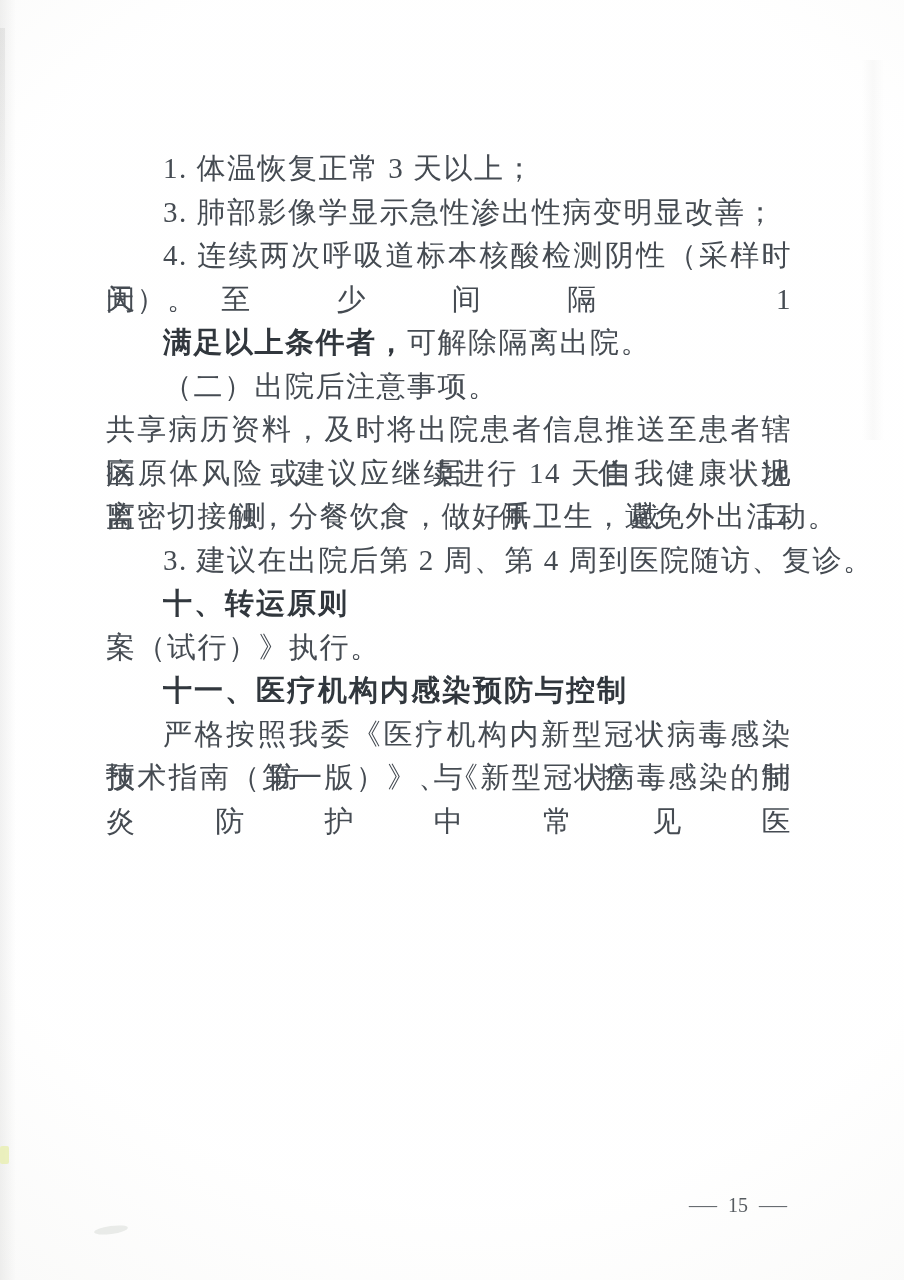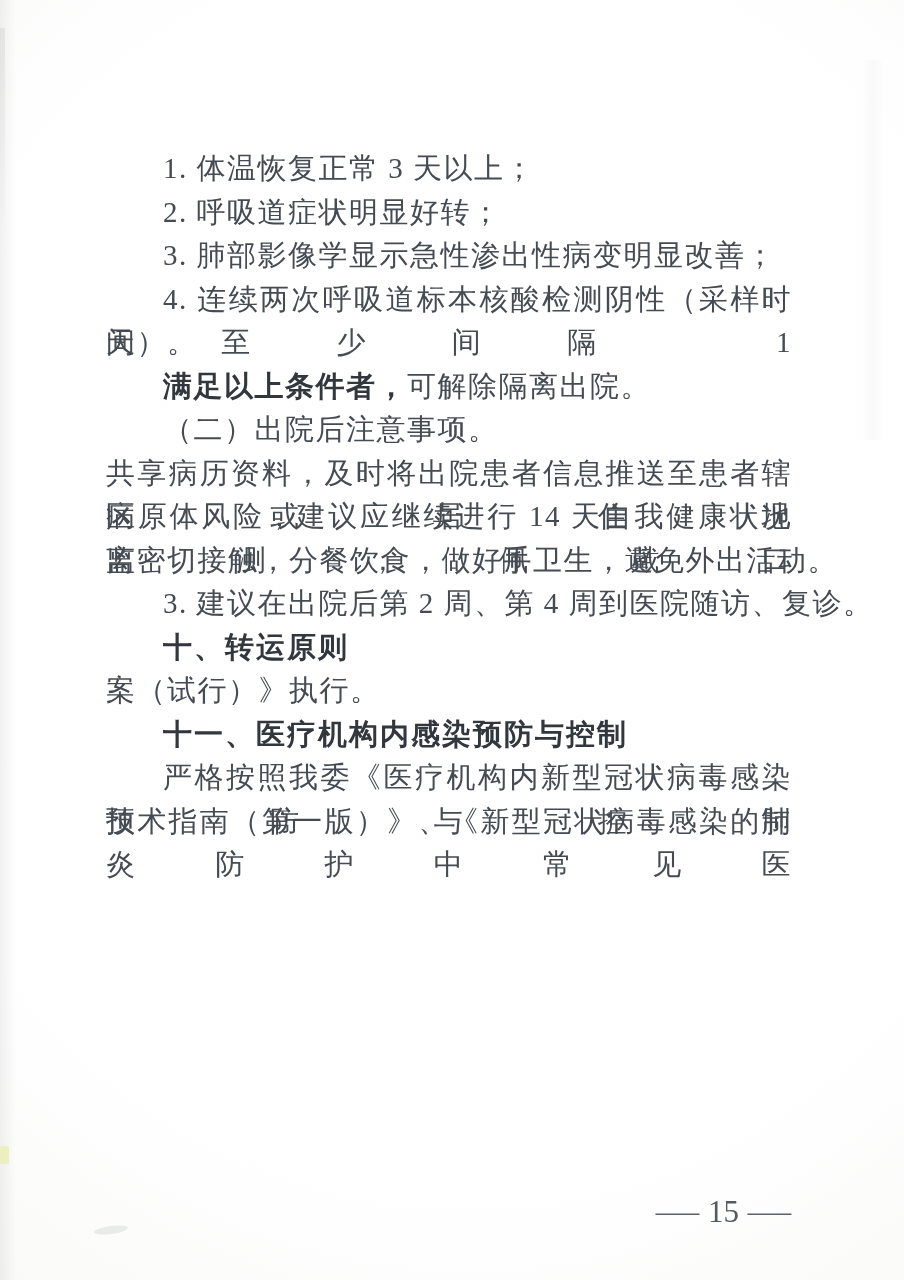--- a/index.html
+++ b/index.html
@@ -45,42 +45,41 @@
     color: #454b52;
     letter-spacing: 1.5px;
   }
   .ln { height: 43.5px; white-space: nowrap; }
   .ln.fill { white-space: normal; text-align: justify; text-align-last: justify; }
   .ind { text-indent: 57px; }
   .b, .hd { font-weight: bold; color: #31373d; }
   .hd { letter-spacing: 2px; }
   .page-number {
     position: absolute;
-    left: 620px; top: 1194px; width: 180px;
-    font-size: 31px;
+    left: 648px; top: 1194px; width: 180px;
+    font-size: 20px;
     color: #565b60;
-    text-align: right;
+    text-align: center;
     white-space: nowrap;
   }
   .page-number .dash { display: inline-block; margin: 0 15px; transform: scaleX(1.4); color: #5e6369; }
 </style>
 </head>
 <body>
 
 <div class="page">
 
   <div class="edge-shadow-left"></div>
   <div class="edge-streak-right"></div>
   <div class="mark-edge-top"></div>
   <div class="mark-yellow"></div>
   <div class="mark-smudge"></div>
 
   <div class="body-text">
     <div class="ln ind">1. 体温恢复正常 3 天以上；</div>
-    <div class="ln ind">2. 呼吸道症状明显好转；</div>
     <div class="ln ind">3. 肺部影像学显示急性渗出性病变明显改善；</div>
     <div class="ln ind fill">4. 连续两次呼吸道标本核酸检测阴性（采样时间至少间隔 1</div>
     <div class="ln">天）。</div>
     <div class="ln ind"><span class="b">满足以上条件者，</span><span>可解除隔离出院。</span></div>
     <div class="ln ind">（二）出院后注意事项。</div>
     <div class="ln fill">共享病历资料，及时将出院患者信息推送至患者辖区或居住地</div>
     <div class="ln fill">病原体风险，建议应继续进行 14 天自我健康状况监测，佩戴口</div>
     <div class="ln">离密切接触，分餐饮食，做好手卫生，避免外出活动。</div>
     <div class="ln ind">3. 建议在出院后第 2 周、第 4 周到医院随访、复诊。</div>
     <div class="ln ind hd">十、转运原则</div>

